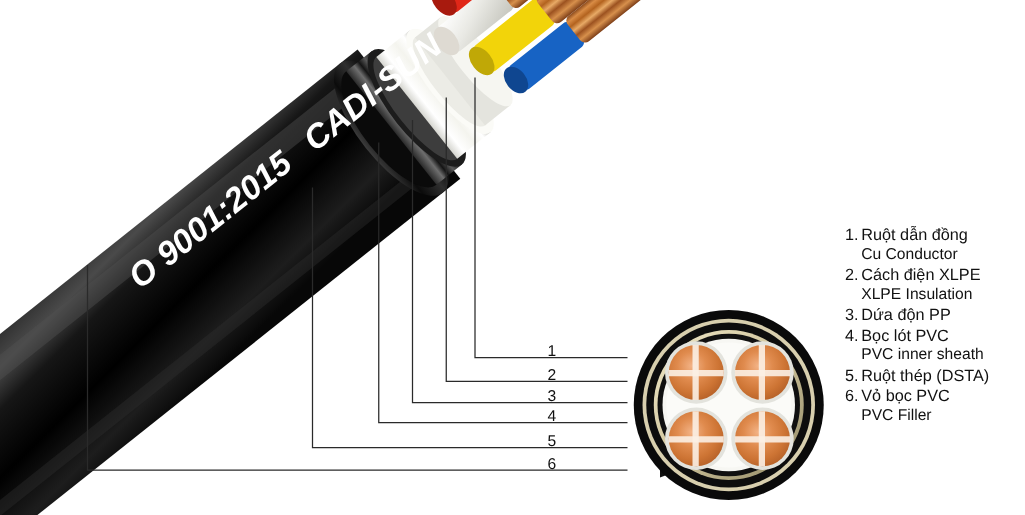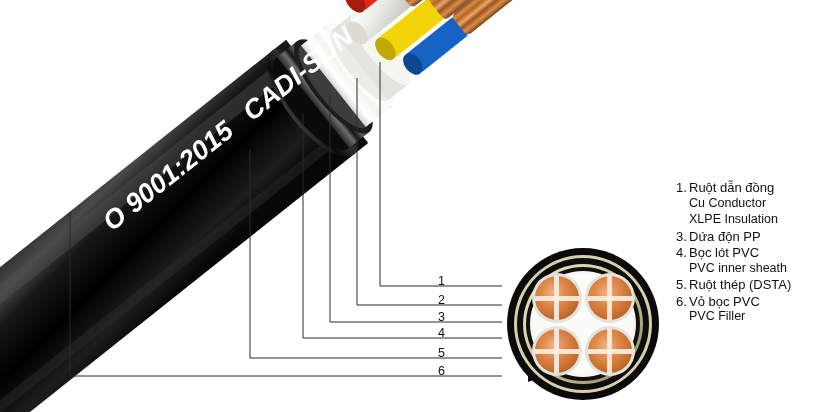--- a/index.html
+++ b/index.html
@@ -248,20 +248,23 @@
   <div id="legend">
 
     <div class="leg-item">
       <div class="leg-vn">
         <span class="leg-num">1.</span><span>Ruột dẫn đồng</span>
       </div>
       <div class="leg-en">Cu Conductor</div>
     </div>
 
     <div class="leg-item">
+      <div class="leg-vn">
+        <span class="leg-num">2.</span><span>Cách điện XLPE</span>
+      </div>
       <div class="leg-en">XLPE Insulation</div>
     </div>
 
     <div class="leg-item">
       <div class="leg-vn">
         <span class="leg-num">3.</span><span>Dứa độn PP</span>
       </div>
     </div>
 
     <div class="leg-item">

